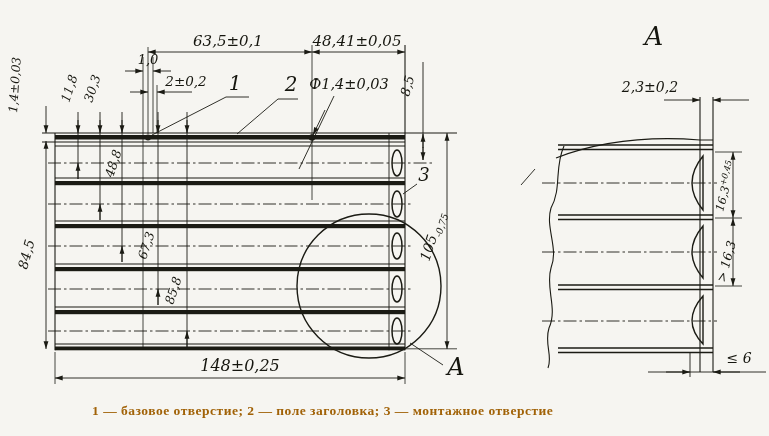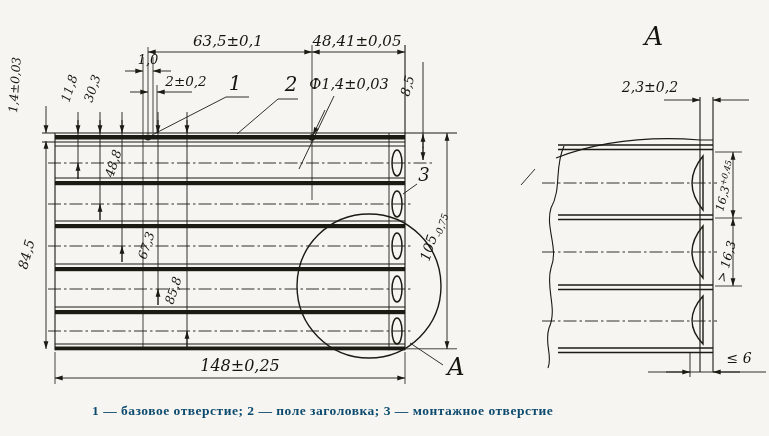--- a/index.html
+++ b/index.html
@@ -8,21 +8,21 @@
   #draw{position:absolute;left:0;top:0;}
   svg text{fill:#16160f;font-family:"DejaVu Serif",serif;font-style:italic;}
   .ln{stroke:#1b1b14;fill:none;}
   .thin{stroke-width:1.1;}
   .hair{stroke-width:0.8;}
   .dim{stroke-width:0.9;}
   .cl{stroke-width:0.9;stroke-dasharray:13 3 2.5 3;}
   .bar{fill:#1b1b14;stroke:none;}
   #caption{position:absolute;left:92px;top:403px;width:560px;
     font-family:"Liberation Serif",serif;font-weight:bold;font-size:13.5px;
-    color:#0c4a6e;letter-spacing:0.5px;}
+    color:#a16207;letter-spacing:0.5px;}
 </style>
 </head>
 <body>
 
 <div id="page">
 <svg id="draw" width="769" height="436" viewBox="0 0 769 436">
   <defs>
     <marker id="arr" viewBox="0 0 10 10" refX="9.5" refY="5" markerWidth="11" markerHeight="9" orient="auto-start-reverse">
           <path d="M0,2 L9.5,5 L0,8 z" fill="#1b1b14"></path>
         </marker>

